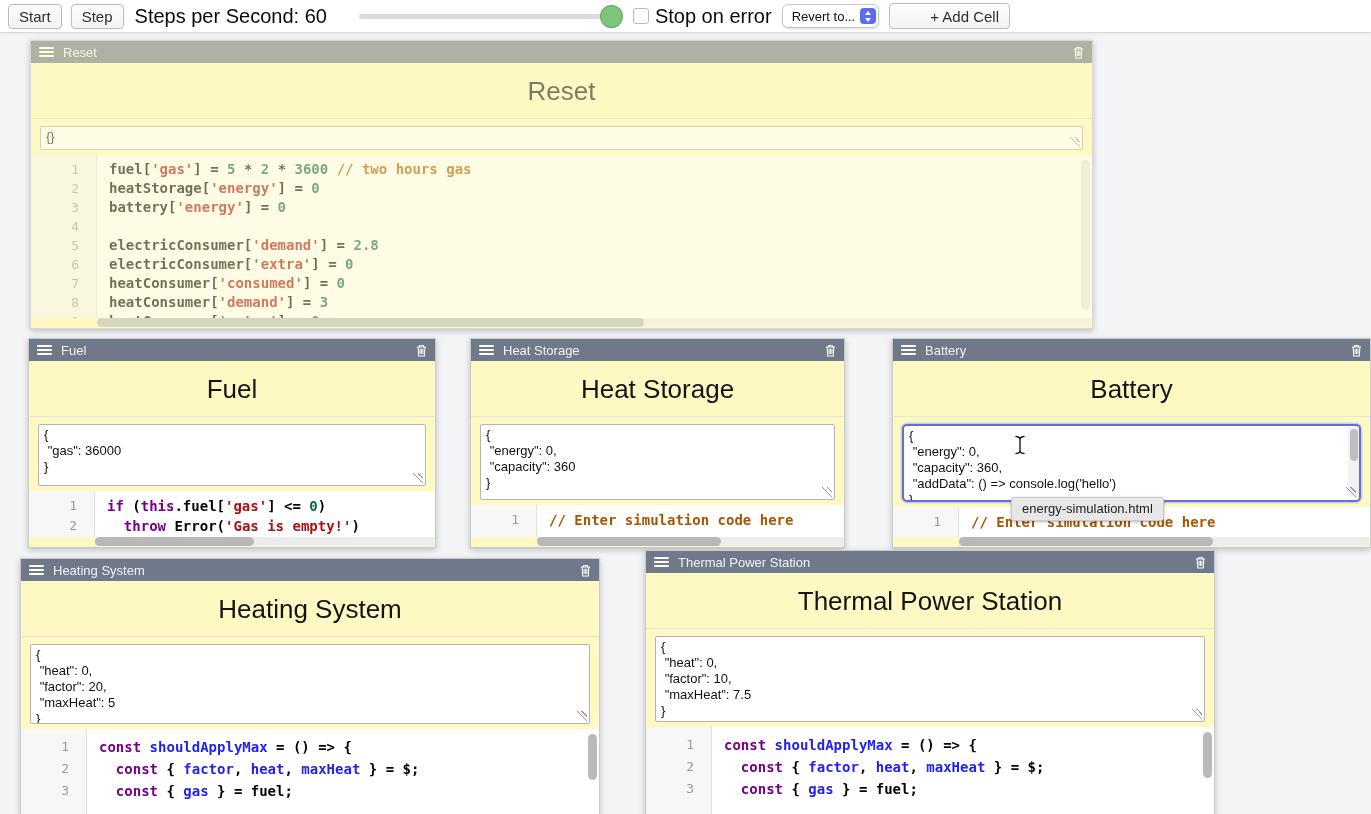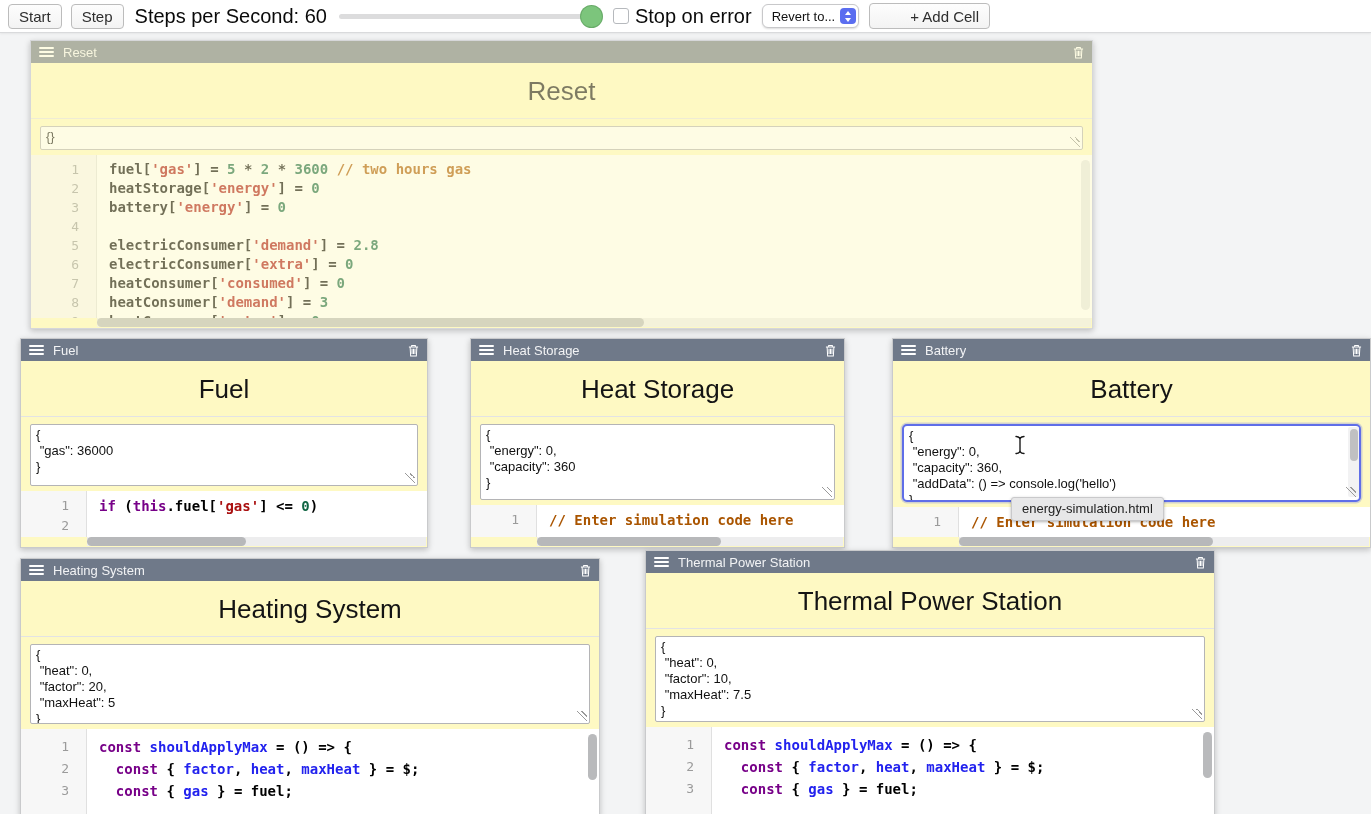--- a/index.html
+++ b/index.html
@@ -6,21 +6,21 @@
   body{font-family:"Liberation Sans",sans-serif;background:#fff;}
   .page{position:relative;width:1371px;height:814px;overflow:hidden;background:#f3f4f5;}
 
   
   .toolbar{position:absolute;top:0;left:0;width:100%;height:33px;background:#fff;
     border-bottom:1px solid #d9dadc;box-shadow:0 1px 2px rgba(0,0,0,.06);
     display:flex;align-items:center;padding:0 8px;box-sizing:border-box;z-index:6;}
   .tb-btn{height:25px;padding:0 10px;background:linear-gradient(#fdfdfd,#f3f3f3);
     border:1px solid #bcbcbc;border-radius:4px;font-size:15px;color:#2e2e2e;
     display:flex;align-items:center;margin-right:9px;cursor:default;white-space:nowrap;}
-  .speed-label{font-size:20px;color:#0a0a0a;margin:0 4px 0 2px;white-space:nowrap;}
+  .speed-label{font-size:20px;color:#0a0a0a;margin:0 24px 0 2px;white-space:nowrap;}
   .slider{position:relative;width:260px;height:23px;margin-left:8px;flex:none;}
   .slider-track{position:absolute;top:9px;left:0;right:0;height:5px;background:#dcdcdd;border-radius:3px;}
   .slider-thumb{position:absolute;right:-4px;top:0;width:23px;height:23px;border-radius:50%;
     background:#7cc57c;border:1px solid rgba(80,140,80,.45);box-sizing:border-box;}
   .checkbox{width:14px;height:14px;border:1px solid #b6b9bd;border-radius:3px;background:#fff;margin-left:14px;flex:none;}
   .stop-label{font-size:20px;color:#0a0a0a;margin-left:6px;white-space:nowrap;}
   .select{display:flex;align-items:center;height:22px;background:#fff;border:1px solid #c8c8ca;
     border-radius:6px;box-shadow:0 1px 2px rgba(0,0,0,.14);margin-left:10px;overflow:hidden;}
   .select-label{font-size:13px;color:#111;padding:0 5px 0 9px;white-space:nowrap;}
   .select-arrows{width:16px;height:16px;margin-right:2px;background:#5a6df0;border-radius:4px;
@@ -60,21 +60,21 @@
   .tok-num{color:#116644;} .tok-cm{color:#aa5500;} .tok-plain{color:#000;}
   .hscroll{flex:none;height:9px;background:#ededee;margin:0 1px 1px 66px;position:relative;}
   .hthumb{position:absolute;left:0;top:0;height:9px;background:#b7b8ba;border-radius:5px;}
   .vthumb{position:absolute;right:2px;top:5px;width:9px;height:46px;background:#b9babc;border-radius:5px;z-index:3;}
   .vthumb.light{background:#e6e7e9;height:150px;}
 
   
   #cell-reset{left:30px;top:40px;width:1063px;height:289px;border-color:#d6d7d9;}
   #cell-reset textarea{height:24px;}
   #cell-reset .code{font-size:14px;line-height:19px;}
-  #cell-fuel{left:20px;top:338px;width:408px;height:210px;}
+  #cell-fuel{left:28px;top:338px;width:408px;height:210px;}
   #cell-fuel textarea{height:62px;}
   #cell-heat{left:470px;top:338px;width:375px;height:210px;}
   #cell-heat textarea{height:76px;}
   #cell-battery{left:892px;top:338px;width:479px;height:210px;}
   #cell-battery textarea{height:78px;overflow:hidden;}
   #cell-heating{left:20px;top:558px;width:580px;height:260px;}
   #cell-heating textarea{height:80px;}
   #cell-heating .code{line-height:22px;padding-top:7px;}
   #cell-thermal{left:645px;top:550px;width:570px;height:268px;}
   #cell-thermal textarea{height:86px;}
@@ -209,20 +209,21 @@
 }</textarea>
         <div class="grip"></div>
       </div>
       <div class="code">
           <div class="code-line">
             <span class="gutter-num">1</span>
             <span class="code-text"><span class="tok-kw">if</span><span class="tok-plain"> (</span><span class="tok-kw">this</span><span class="tok-plain">.fuel[</span><span class="tok-str">'gas'</span><span class="tok-plain">] &lt;= </span><span class="tok-num">0</span><span class="tok-plain">)</span></span>
           </div>
           <div class="code-line">
             <span class="gutter-num">2</span>
+            <span class="code-text"><span class="tok-plain">  </span><span class="tok-kw">throw</span><span class="tok-plain"> Error(</span><span class="tok-str">'Gas is empty!'</span><span class="tok-plain">)</span></span>
           </div>
         </div>
       <div class="hscroll">
           <div class="hthumb" style="width:47%"></div>
         </div>
     </div>
   </section>
 
   <section class="cell" id="cell-heat">
     <div class="inner">

